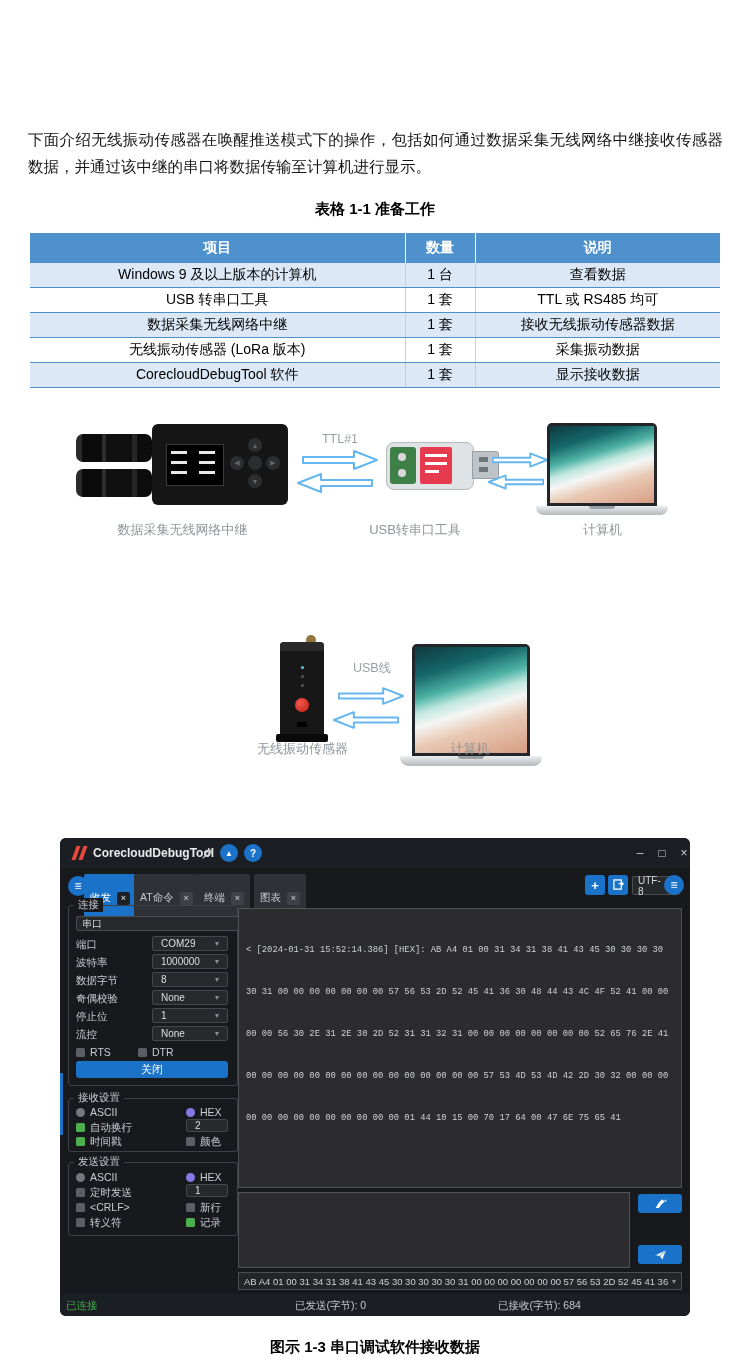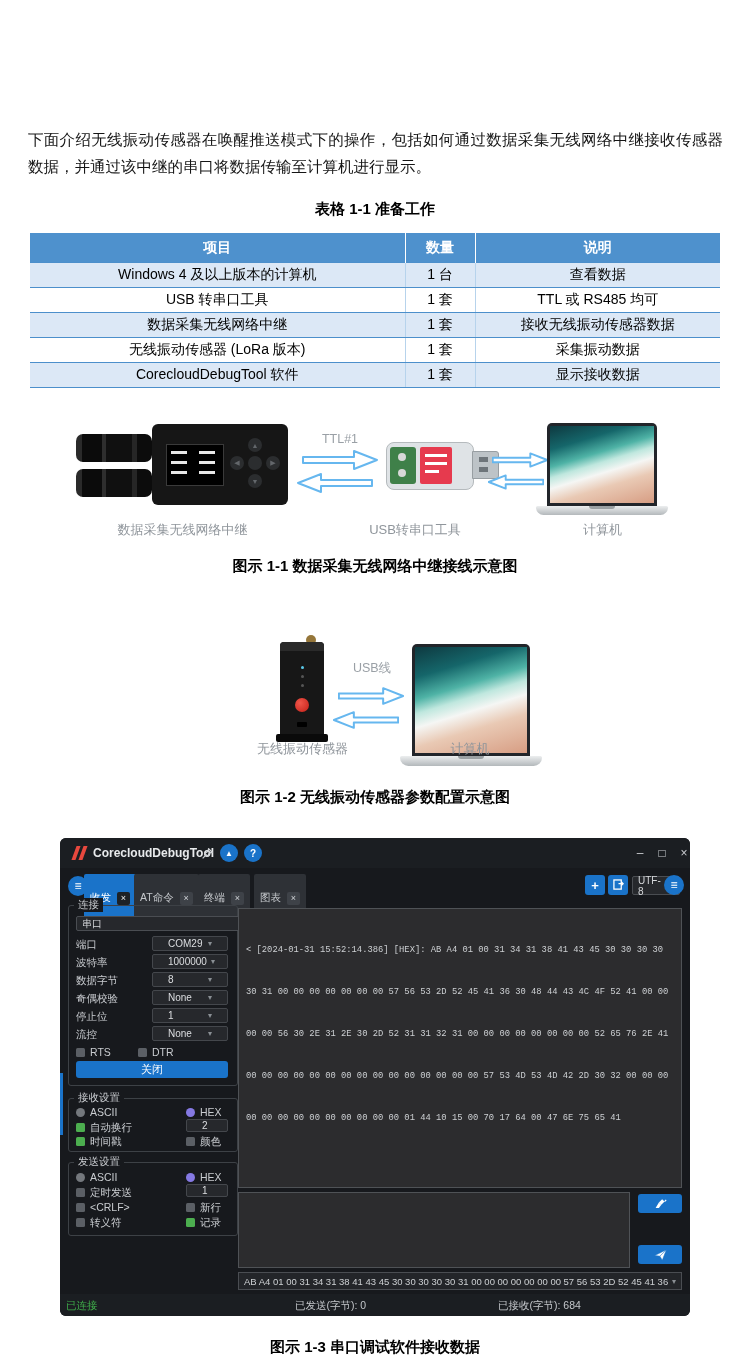--- a/index.html
+++ b/index.html
@@ -51,21 +51,21 @@
   .tab.idle .x{background:#3e4248;color:#cfd2d6}
   .sq{position:absolute;width:20px;height:20px;border-radius:3px;background:#1a73c9;color:#fff;
       display:flex;align-items:center;justify-content:center;font-size:13px;font-weight:bold}
   .sel{position:absolute;background:#26282c;border:1px solid #4a4d52;border-radius:2px;color:#d7d9dc;
        display:flex;align-items:center;justify-content:space-between;padding:0 5px;font-size:10px;box-sizing:border-box}
   .caret{color:#8a8f94;font-size:8px;margin-left:4px}
   .group{position:absolute;border:1px solid #3d4146;border-radius:3px}
   .legend{position:absolute;background:#17191d;padding:0 4px;font-size:10.5px;color:#c9ccd0;z-index:2}
   .flabel{position:absolute;font-size:10.5px;color:#c9ccd0;white-space:nowrap}
   .fval{position:absolute;background:#26282c;border:1px solid #44474c;border-radius:2px;color:#dcdee1;
-        font-size:10px;display:flex;align-items:center;justify-content:space-between;padding:0 15px;box-sizing:border-box}
+        font-size:10px;display:flex;align-items:center;justify-content:space-between;padding:0 8px;box-sizing:border-box}
   .cb{display:inline-block;width:9px;height:9px;border-radius:1.5px;margin-right:5px;vertical-align:-1px}
   .cb.on{background:#4cae4f}
   .cb.off{background:#5b5f65}
   .radio{display:inline-block;width:9px;height:9px;border-radius:50%;margin-right:5px;vertical-align:-1px}
   .radio.on{background:#8579e3}
   .radio.off{background:#74787d}
   .opt{position:absolute;font-size:10.5px;color:#c9ccd0;white-space:nowrap}
   .btn{position:absolute;background:#1a73c9;color:#fff;border:none;border-radius:3px;font-size:11px;
        display:flex;align-items:center;justify-content:center;cursor:pointer}
   .rxbox{position:absolute;background:#2c2c2e;border:1px solid #4f5256;box-sizing:border-box;
@@ -94,21 +94,21 @@
         <col style="width:70px">
         <col style="width:245px">
       </colgroup>
     <tbody>
         <tr>
       <th>项目</th>
       <th>数量</th>
       <th>说明</th>
     </tr>
     <tr class="tint">
-      <td>Windows 4 及以上版本的计算机</td>
+      <td>Windows 9 及以上版本的计算机</td>
       <td>1 台</td>
       <td>查看数据</td>
     </tr>
     <tr>
       <td>USB 转串口工具</td>
       <td>1 套</td>
       <td>TTL 或 RS485 均可</td>
     </tr>
     <tr class="tint">
       <td>数据采集无线网络中继</td>
@@ -183,21 +183,20 @@
         <div class="ocean"></div>
       </div>
     <div class="lapbase" style="left:536px;top:98px;width:132px;height:9px">
         <div class="notch"></div>
       </div>
 
     <div class="abs figlabel" style="left:75px;top:113px;width:215px">数据采集无线网络中继</div>
     <div class="abs figlabel" style="left:345px;top:113px;width:140px">USB转串口工具</div>
     <div class="abs figlabel" style="left:545px;top:113px;width:115px">计算机</div>
   </div>
-  <div class="abs cap" style="top:557px">图示 1-1 数据采集无线网络中继接线示意图</div>
 
   <div class="abs" style="left:0;top:630px;width:750px;height:150px">
 
     <div class="abs" style="left:306px;top:5px;width:10px;height:10px;border-radius:50%;background:#95763a"></div>
     <div class="abs" style="left:280px;top:12px;width:44px;height:94px;background:#171717;border-radius:4px 4px 2px 2px">
       <div class="abs" style="left:0;top:0;width:44px;height:9px;background:#2a2a2a;border-radius:4px 4px 0 0"></div>
       <div class="abs" style="left:21px;top:24px;width:3px;height:3px;border-radius:50%;background:#5ac8e8"></div>
       <div class="abs" style="left:21px;top:33px;width:3px;height:3px;border-radius:50%;background:#555"></div>
       <div class="abs" style="left:21px;top:42px;width:3px;height:3px;border-radius:50%;background:#555"></div>
       <div class="abs" style="left:15px;top:56px;width:14px;height:14px;border-radius:50%;background:radial-gradient(circle at 35% 35%,#f0564a,#c41f17)"></div>
@@ -216,21 +215,20 @@
     <div class="lapscreen" style="left:412px;top:14px;width:118px;height:112px">
         <div class="ocean"></div>
       </div>
     <div class="lapbase" style="left:400px;top:126px;width:142px;height:10px">
         <div class="notch"></div>
       </div>
 
     <div class="abs figlabel" style="left:240px;top:110px;width:125px">无线振动传感器</div>
     <div class="abs figlabel" style="left:430px;top:110px;width:80px">计算机</div>
   </div>
-  <div class="abs cap" style="top:788px">图示 1-2 无线振动传感器参数配置示意图</div>
 
   <div class="win">
 
     <div class="titlebar">
       <span class="logo">
           <i style="left:2px"></i>
           <i style="left:9px"></i>
         </span>
       <span class="apptitle">CorecloudDebugTool</span>
       <svg class="abs" style="left:141px;top:9px" width="13" height="13" viewBox="0 0 24 24">

